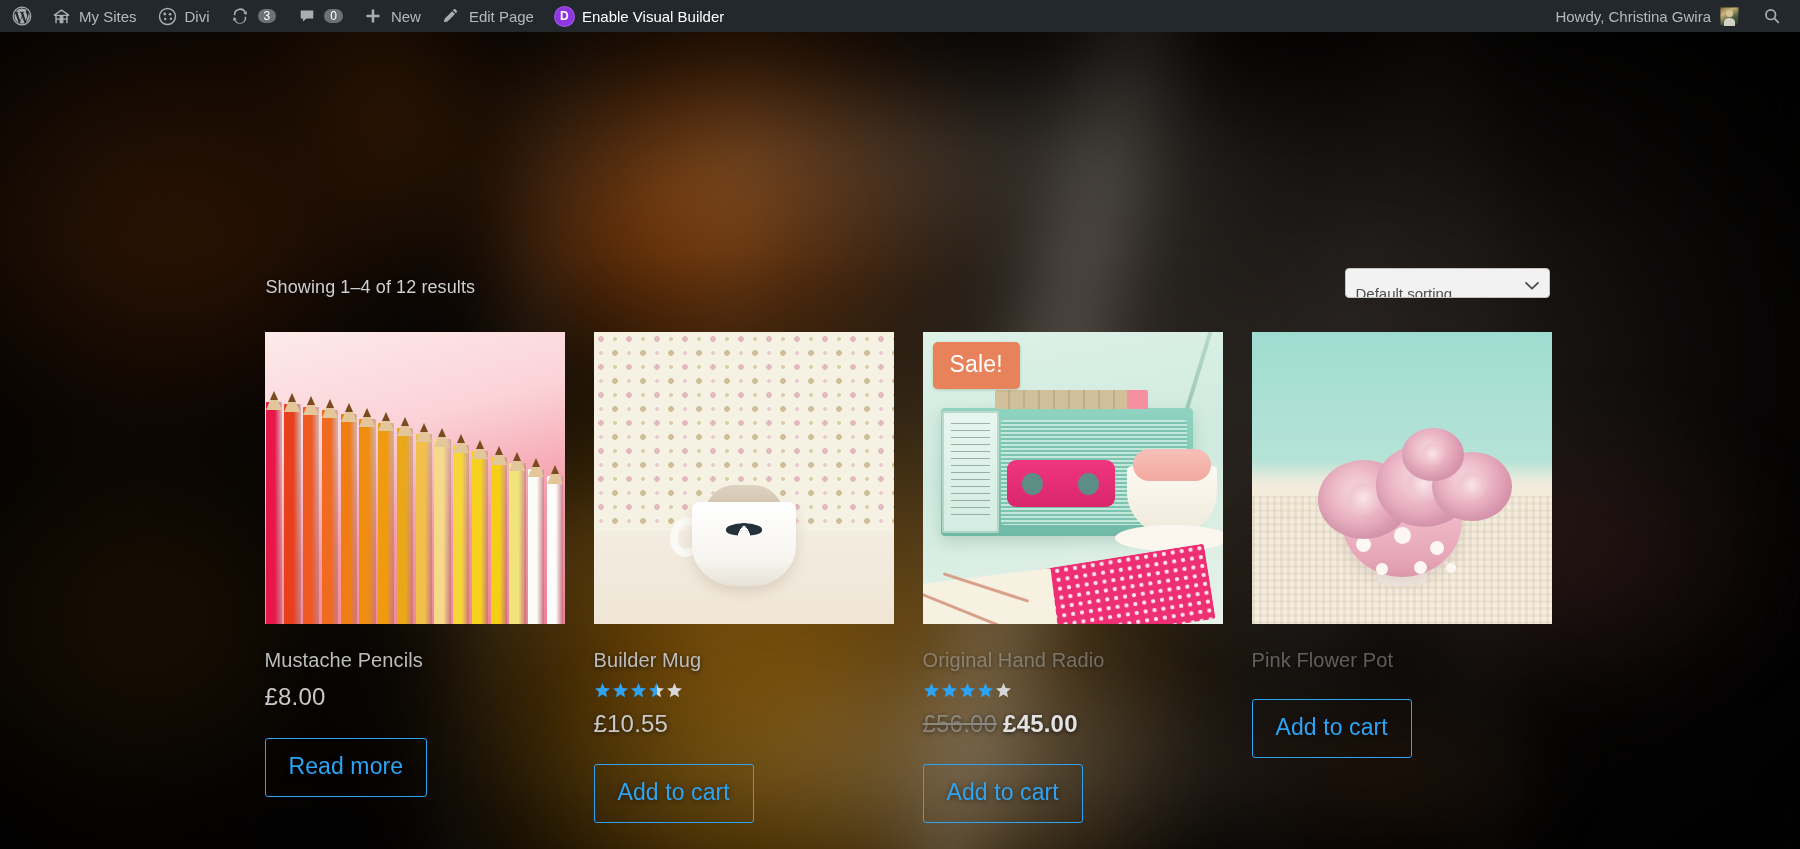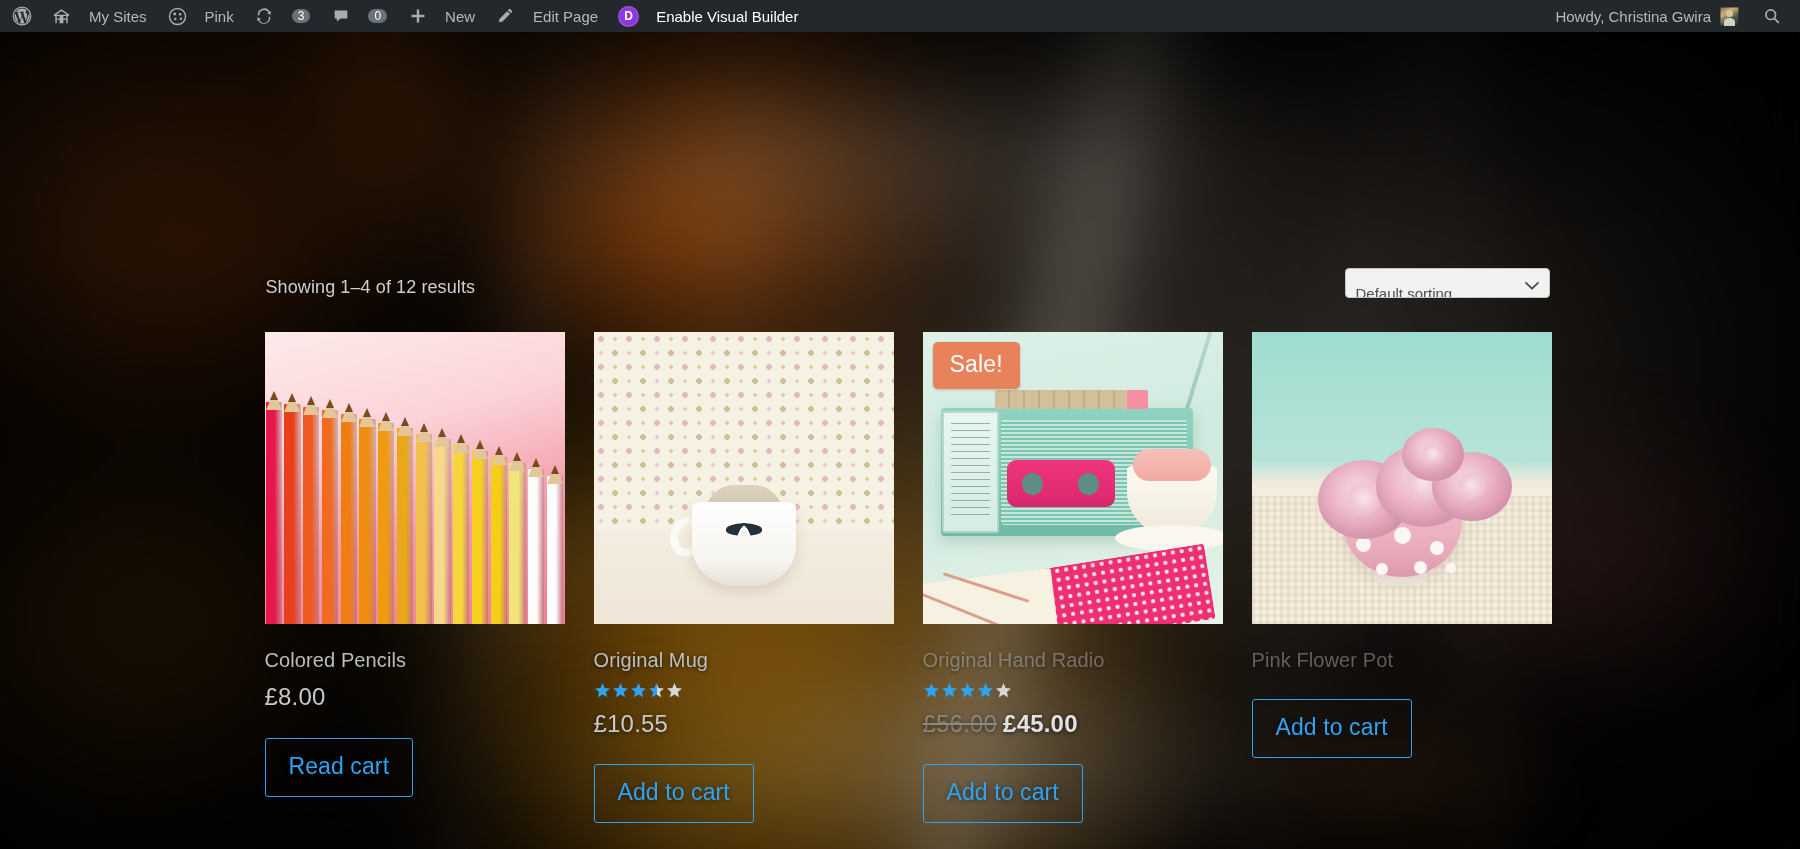--- a/index.html
+++ b/index.html
@@ -61,21 +61,21 @@
     background:linear-gradient(180deg, rgba(0,0,0,.78) 0%, rgba(0,0,0,.30) 16%, rgba(0,0,0,0) 32%);
   }
 
   
   #adminbar {
     position:absolute; top:0; left:0; right:0; height:32px; z-index:60;
     background:#23282d; color:#b4b9be;
     display:flex; align-items:center; font-size:15px; line-height:1;
   }
   .ab-item {
-    display:flex; align-items:center; gap:17px; height:32px;
+    display:flex; align-items:center; gap:7px; height:32px;
     padding:0 10px; color:#b4b9be; cursor:pointer; white-space:nowrap;
   }
   .ab-logo { padding:0 9px 0 11px; }
   .ab-icon { display:inline-flex; align-items:center; justify-content:center; width:21px; height:21px; opacity:.92; }
   .ab-icon svg { display:block; }
   .ab-count {
     background:#6b7277; color:#fff; border-radius:9px; font-size:12px;
     padding:1px 6px; min-width:16px; text-align:center;
   }
   .ab-spacer { flex:1 1 auto; }
@@ -410,21 +410,21 @@
     <div class="ab-item">
       <span class="ab-icon">
         <svg width="19" height="19" viewBox="0 0 20 20" fill="#b4b9be">
           <circle cx="10" cy="10" r="8.4" fill="none" stroke="#b4b9be" stroke-width="1.5"></circle>
           <circle cx="7.1" cy="7.4" r="1.5"></circle>
           <circle cx="12.7" cy="7.6" r="1.4"></circle>
           <circle cx="13.6" cy="12.3" r="1.3"></circle>
           <circle cx="7.6" cy="12.6" r="1.3"></circle>
         </svg>
       </span>
-      <span>Pink</span>
+      <span>Divi</span>
     </div>
 
     <div class="ab-item">
       <span class="ab-icon">
         <svg width="18" height="18" viewBox="0 0 20 20" fill="#b4b9be">
           <path d="M10 3.2c2.2 0 4.1 1.2 5.1 3l-1.7.6 3.6 2.1.9-4.1-1.6.6A7 7 0 0 0 3.1 9.1h1.8A5.2 5.2 0 0 1 10 3.2zM16.9 10.9h-1.8A5.2 5.2 0 0 1 4.9 14l1.7-.6L3 11.3l-.9 4.1 1.6-.6a7 7 0 0 0 13.2-3.9z"></path>
         </svg>
       </span>
       <span class="ab-count">3</span>
     </div>
@@ -554,39 +554,39 @@
                   <div class="nib" style="left:248.875px;top:120.00031049786315px;"></div>
                   <div class="pen" style="left:263.5px;width:16.25px;height:154.58114566568327px;background:linear-gradient(90deg,#fbfbf7 0%, #fbfbf7 55%, rgba(0,0,0,.16) 100%)"></div>
                   <div class="tip" style="left:263.5px;top:126.41885433431673px;border-left-width:8.125px;border-right-width:8.125px;"></div>
                   <div class="nib" style="left:267.625px;top:126.41885433431673px;"></div>
                   <div class="pen" style="left:282.25px;width:16.25px;height:148px;background:linear-gradient(90deg,#fdfdfb 0%, #fdfdfb 55%, rgba(0,0,0,.16) 100%)"></div>
                   <div class="tip" style="left:282.25px;top:133px;border-left-width:8.125px;border-right-width:8.125px;"></div>
                   <div class="nib" style="left:286.375px;top:133px;"></div>
                 </div>
             </div>
           </div>
-          <div class="p-title">Colored Pencils</div>
+          <div class="p-title">Mustache Pencils</div>
           <div class="p-price">£8.00</div>
-          <button class="btn-cart">Read cart</button>
+          <button class="btn-cart">Read more</button>
         </div>
 
         <div class="product col-2">
           <div class="thumb-wrap">
             <div class="thumb">
               <div class="photo photo-mug">
                 <div class="wall"></div>
                 <div class="table"></div>
                 <div class="macaron"></div>
                 <div class="handle"></div>
                 <div class="cup"></div>
                 <div class="stache"></div>
               </div>
             </div>
           </div>
-          <div class="p-title">Original Mug</div>
+          <div class="p-title">Builder Mug</div>
           <div class="stars">
               <svg class="star" viewBox="0 0 17 17">
                 <polygon points="8.5,1 10.6,6 16,6.4 11.9,10 13.1,15.3 8.5,12.5 3.9,15.3 5.1,10 1,6.4 6.4,6" fill="#2ea3f2"></polygon>
               </svg>
               <svg class="star" viewBox="0 0 17 17">
                 <polygon points="8.5,1 10.6,6 16,6.4 11.9,10 13.1,15.3 8.5,12.5 3.9,15.3 5.1,10 1,6.4 6.4,6" fill="#2ea3f2"></polygon>
               </svg>
               <svg class="star" viewBox="0 0 17 17">
                 <polygon points="8.5,1 10.6,6 16,6.4 11.9,10 13.1,15.3 8.5,12.5 3.9,15.3 5.1,10 1,6.4 6.4,6" fill="#2ea3f2"></polygon>
               </svg>

